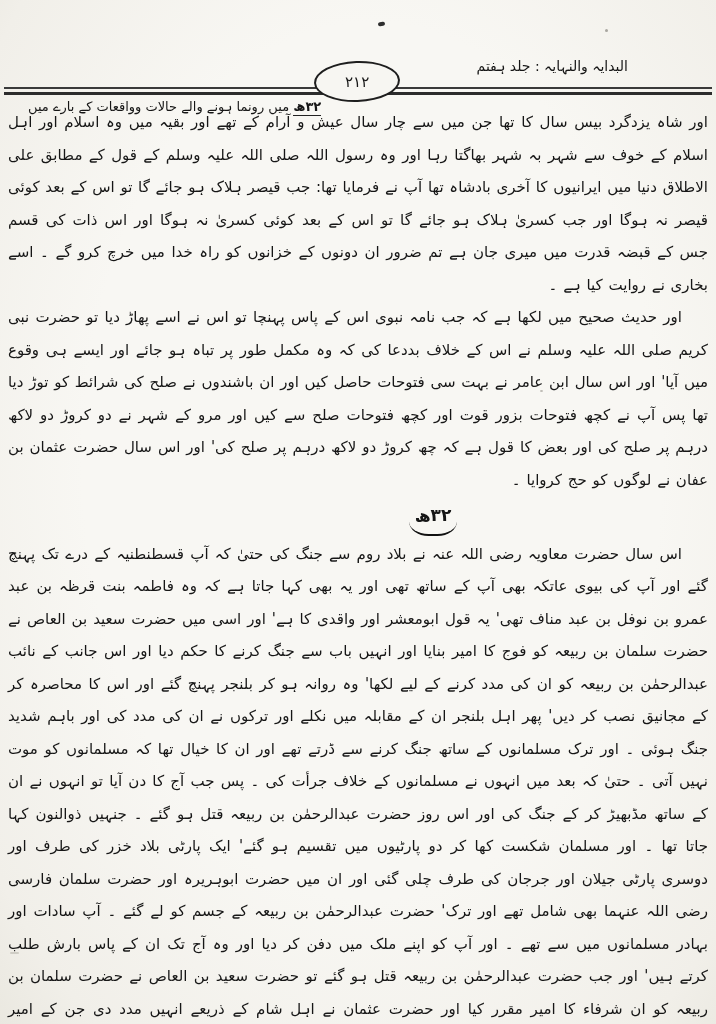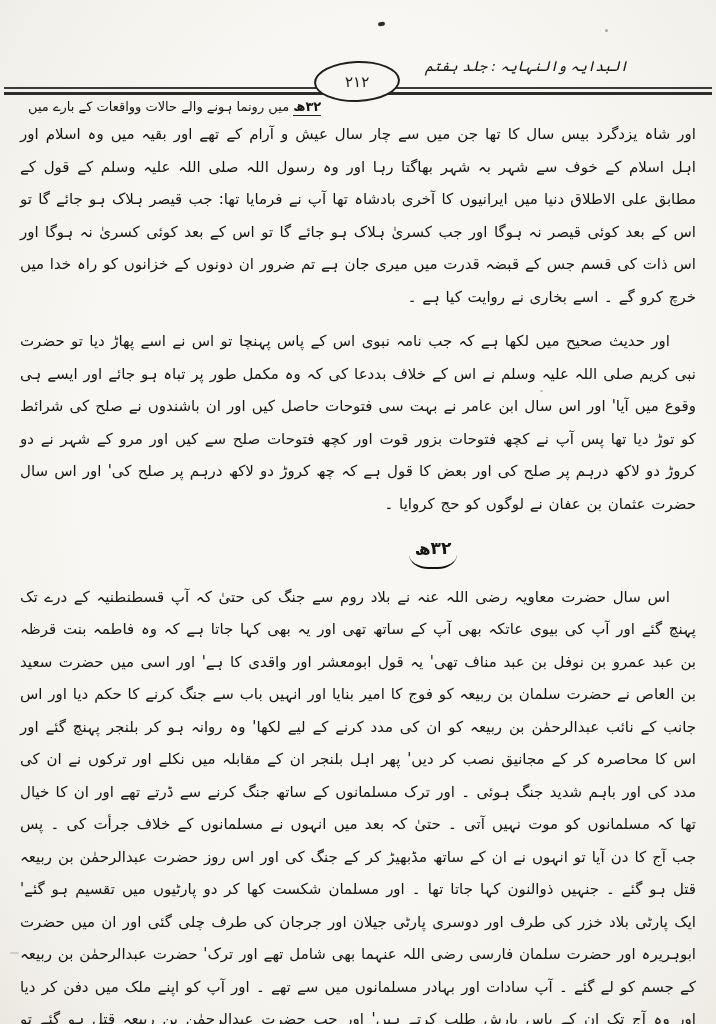--- a/index.html
+++ b/index.html
@@ -38,21 +38,20 @@
     border-bottom: 3px solid #2c2c2c;
     z-index: 1;
   }
   .book-title {
     position: absolute;
     top: 8px;
     right: 88px;
     font-size: 14px;
     white-space: nowrap;
     letter-spacing: 0;
-    font-style: italic;
   }
   .chapter-title {
     position: absolute;
     top: 9px;
     left: 28px;
     font-size: 13px;
     white-space: nowrap;
     margin-top: 40px;
   }
   .chapter-year {
@@ -87,21 +86,21 @@
     top: 106px;
     left: 8px;
     right: 8px;
     font-size: 15px;
     line-height: 32.5px;
     text-align: justify;
     text-align-last: right;
     word-spacing: 1px;
   }
   .body-text p {
-    margin: 12px;
+    margin: 0;
   }
   .indent {
     text-indent: 26px;
   }
 
   .section-heading-row {
     display: flex;
     justify-content: center;
     margin: 3px 0 2px;
   }

